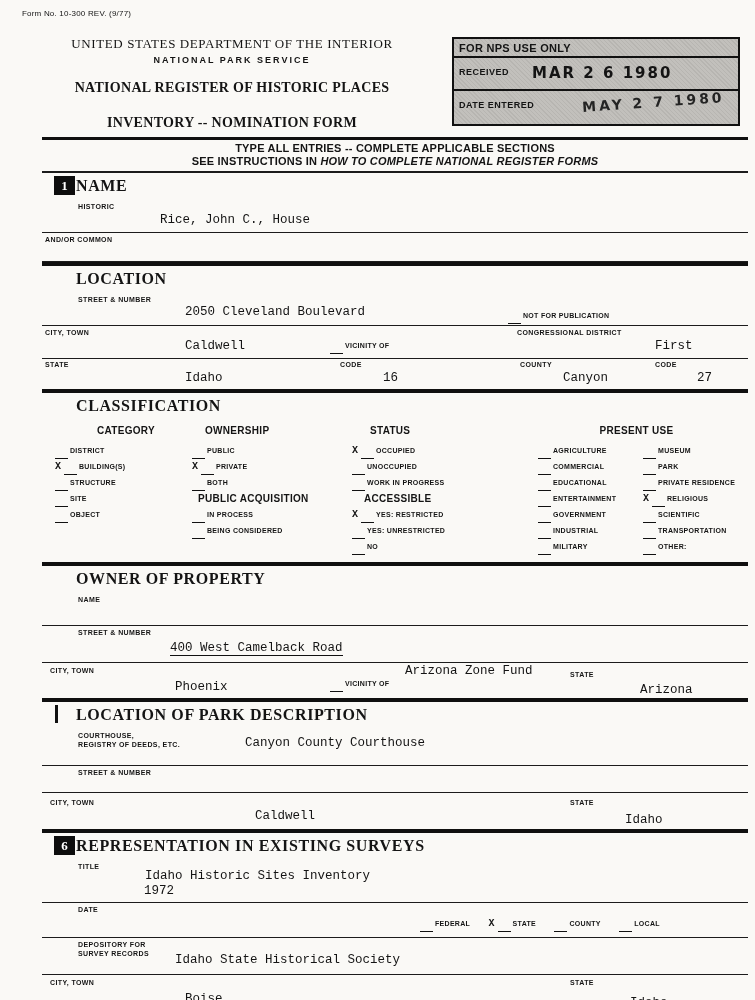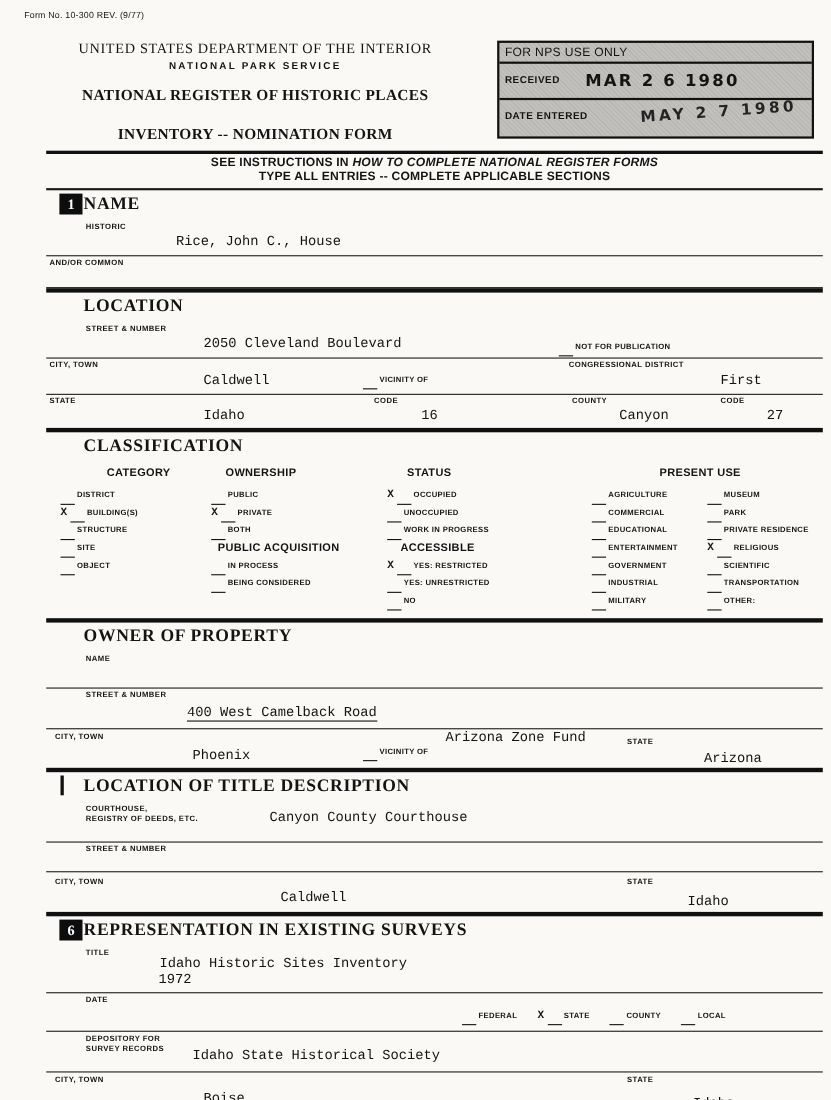--- a/index.html
+++ b/index.html
@@ -6,21 +6,21 @@
   html,body{width:755px;height:1000px}
   body{background:var(--paper,#faf9f6);font-family:"Liberation Sans",sans-serif;color:var(--ink,#141414);position:relative;overflow:hidden}
   .form-no{position:absolute;top:9px;left:22px;font-size:8px;letter-spacing:.2px}
   .hdr{position:absolute;top:36px;left:18px;width:428px;text-align:center}
   .dept{font-family:"Liberation Serif",serif;font-size:13px;letter-spacing:.6px}
   .svc{font-size:9px;font-weight:700;letter-spacing:2px;margin-top:3px}
   .t1,.t2{font-family:"Liberation Serif",serif;font-weight:700;font-size:14px;letter-spacing:.3px}
   .t1{margin-top:15px}
   .t2{margin-top:19px}
   .nps{position:absolute;top:37px;right:15px;width:288px;height:89px;border:2px solid #111;background:var(--stamp_gray,#c2c0bc);background-image:repeating-linear-gradient(45deg,rgba(0,0,0,.06) 0 1px,transparent 1px 3px)}
-  .nps-title{font-weight:400;font-size:11px;padding:3px 0 2px 5px;border-bottom:2px solid #111;letter-spacing:.3px}
+  .nps-title{font-weight:700;font-size:11px;padding:3px 0 2px 5px;border-bottom:2px solid #111;letter-spacing:.3px}
   .nps-row{position:relative;height:33px;border-bottom:2px solid #111}
   .nps-row2{position:relative;height:31px}
   .nps-lbl{position:absolute;left:5px;top:9px;font-weight:700;font-size:9px;letter-spacing:.5px}
   .stamp1{position:absolute;left:78px;top:6px;font-family:"DejaVu Sans",sans-serif;font-weight:700;font-size:15px;letter-spacing:2px}
   .stamp2{position:absolute;left:128px;top:3px;font-family:"DejaVu Sans",sans-serif;font-weight:700;font-size:14px;letter-spacing:3px;transform:rotate(-4deg);opacity:.9}
   .content{position:absolute;top:137px;left:42px;width:706px}
   .bar{height:4px;background:#101010}
   .bar3{height:3px;background:#101010}
   .rule{border-top:1px solid #1c1c1c}
   .rule2{border-top:2px solid #1c1c1c}
@@ -78,22 +78,22 @@
   <div class="nps-row2">
     <span class="nps-lbl">DATE ENTERED</span>
     <span class="stamp2">MAY 2 7 1980</span>
   </div>
 </div>
 
 <div class="content">
 
   <div class="bar3"></div>
   <div class="instr">
+    <div>TYPE ALL ENTRIES -- COMPLETE APPLICABLE SECTIONS</div>
     <div><span>SEE INSTRUCTIONS IN </span><i>HOW TO COMPLETE NATIONAL REGISTER FORMS</i></div>
-    <div>TYPE ALL ENTRIES -- COMPLETE APPLICABLE SECTIONS</div>
   </div>
   <div class="rule2"></div>
 
   <div class="sec-head">
     <span class="numbox">1</span>
     <span class="sec-title">NAME</span>
   </div>
   <div class="f" style="height:32px">
     <span class="lab" style="left:36px;top:3px">HISTORIC</span>
     <span class="val" style="left:118px;bottom:5px">Rice, John C., House</span>
@@ -208,21 +208,21 @@
     <span class="val" style="left:363px;top:1px">Arizona Zone Fund</span>
     <span class="lab" style="left:528px;top:8px">STATE</span>
     <span class="val" style="left:133px;bottom:4px">Phoenix</span>
     <span class="ck abs" style="left:288px;bottom:6px"><span class="bl"></span><span class="cl">VICINITY OF</span></span>
     <span class="val" style="left:598px;bottom:1px">Arizona</span>
   </div>
   <div class="bar"></div>
 
   <div class="sec-head">
     <span class="legal-tick"></span>
-    <span class="sec-title">LOCATION OF TITLE DESCRIPTION</span>
+    <span class="sec-title">LOCATION OF PARK DESCRIPTION</span>
   </div>
   <div class="f" style="height:36px">
     <span class="lab" style="left:36px;top:3px">COURTHOUSE,</span>
     <span class="lab" style="left:36px;top:12px">REGISTRY OF DEEDS, ETC.</span>
     <span class="val" style="left:203px;top:7px">Canyon County Courthouse</span>
   </div>
   <div class="rule"></div>
   <div class="f" style="height:26px">
     <span class="lab" style="left:36px;top:3px">STREET &amp; NUMBER</span>
   </div>

